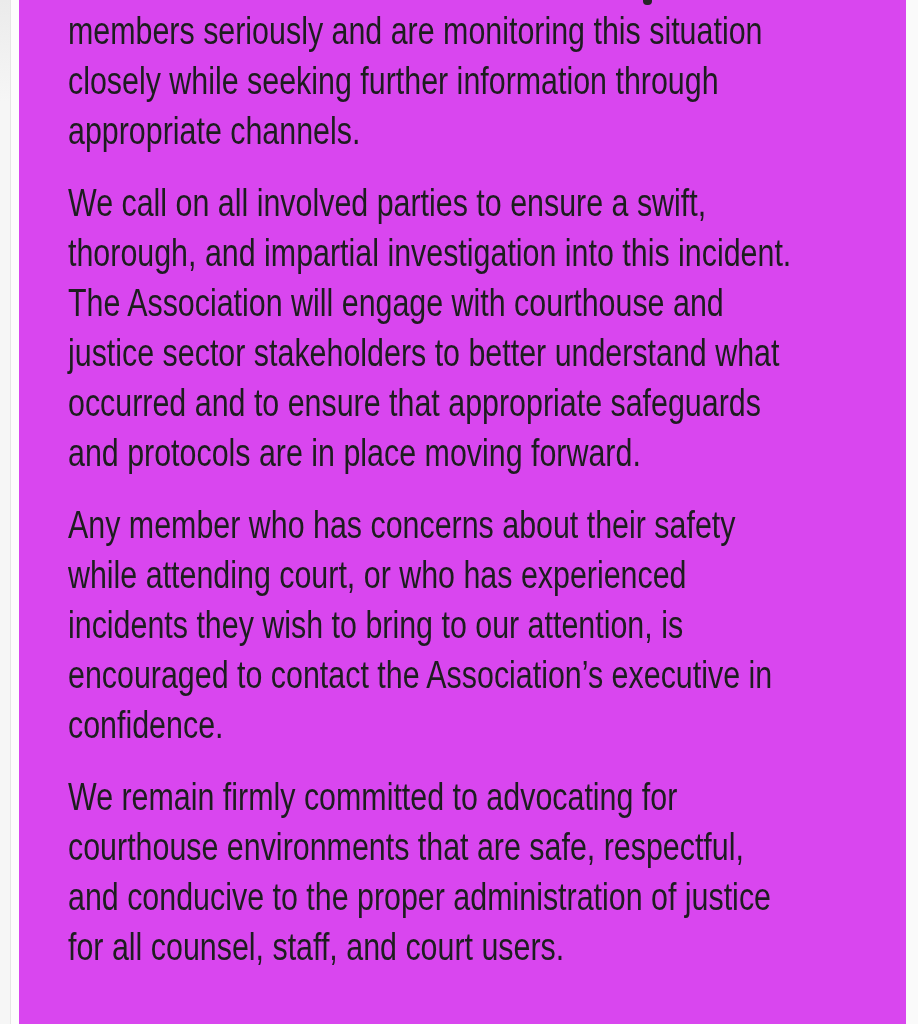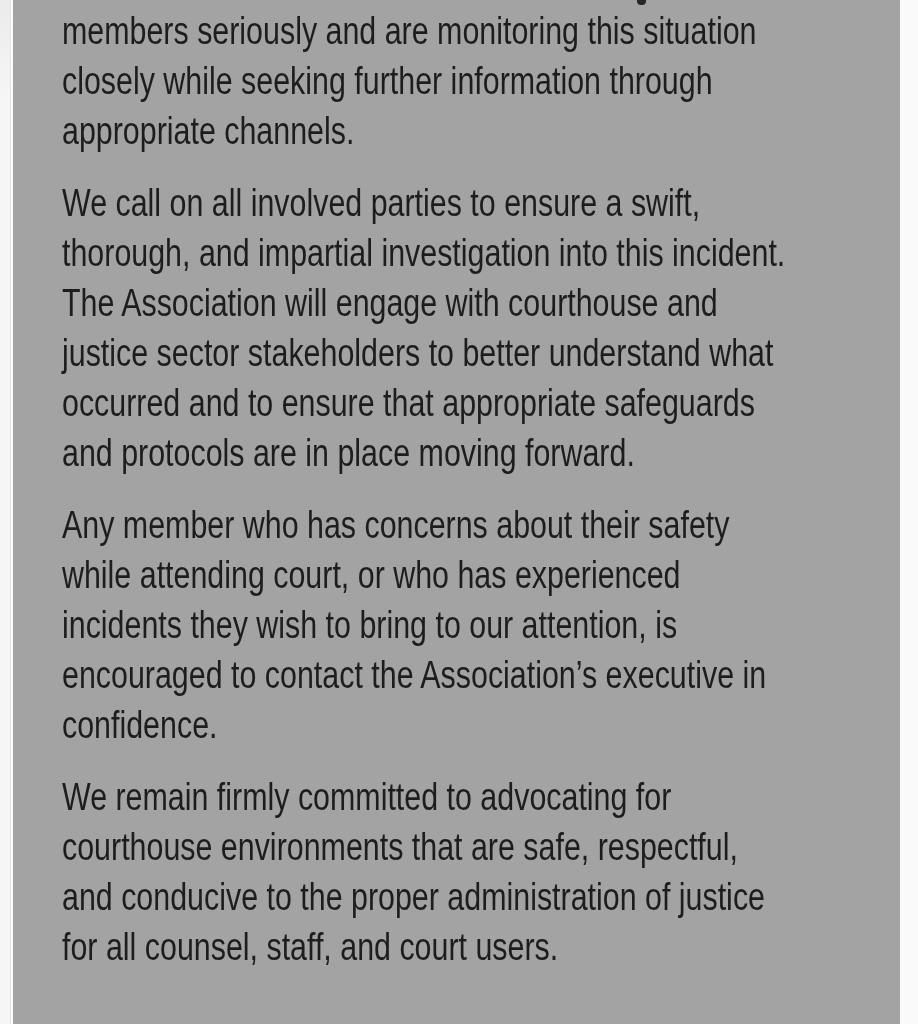--- a/index.html
+++ b/index.html
@@ -29,23 +29,23 @@
     border-right: 1px solid #e6e6e6;
   }
   .right-margin {
     position: absolute;
     right: 0; top: 0;
     width: 20px; height: 100%;
     background: #fafafa;
   }
   .content {
     position: absolute;
-    left: 13px; top: 0;
+    left: 19px; top: 0;
     width: 887px; height: 100%;
-    background: #a3a3a3;
+    background: #d946ef;
   }
   .text-column {
     position: absolute;
     left: 49px; 
     top: 6px;
     transform: scaleX(0.8);
     transform-origin: left top;
     font-size: 38px;
     line-height: 50px;
     white-space: nowrap;

